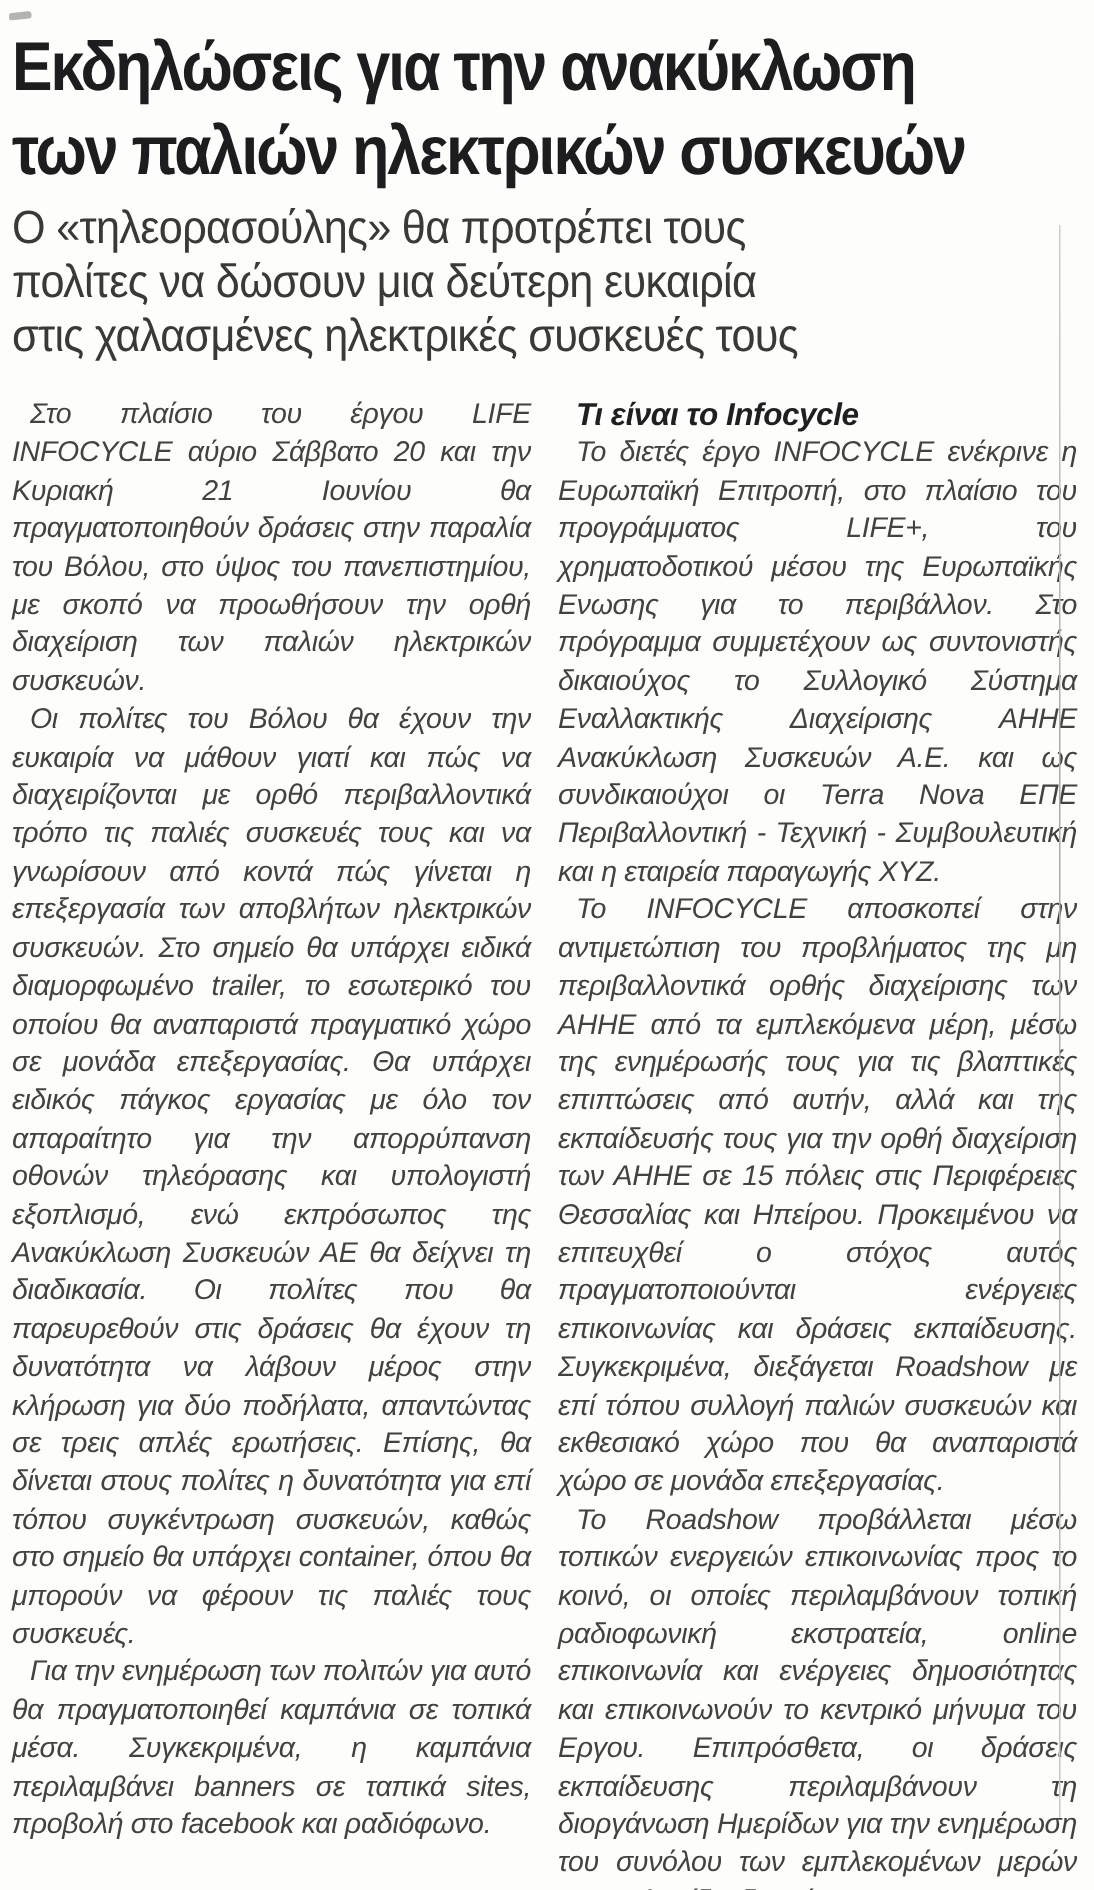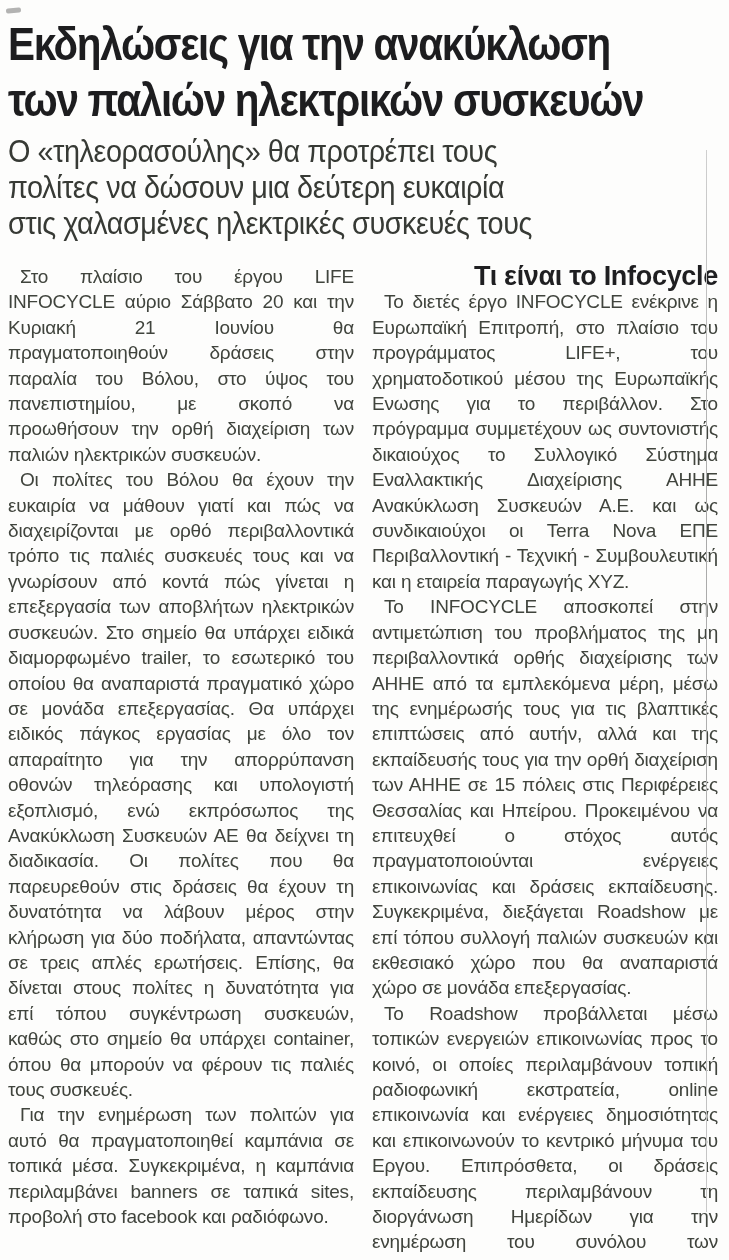--- a/index.html
+++ b/index.html
@@ -67,26 +67,27 @@
     flex: 1 1 0;
     font-size: 19px;
     line-height: 25.4px;
     letter-spacing: -0.2px;
     text-align: justify;
     color: #40443d;
   }
   .col p {
     margin: 0;
     text-indent: 12px;
+    font-style: italic;
   }
   .box-heading {
     margin: 22px 0 4px 0;
-    text-align: right;
+    text-align: left;
     font-weight: bold;
-    font-size: 27px;
+    font-size: 21px;
     letter-spacing: -0.3px;
     color: #1f1f21;
     text-indent: 0;
   }
   .column-rule {
     position: absolute;
     left: 706px;
     top: 150px;
     width: 1px;
     height: 1062px;

